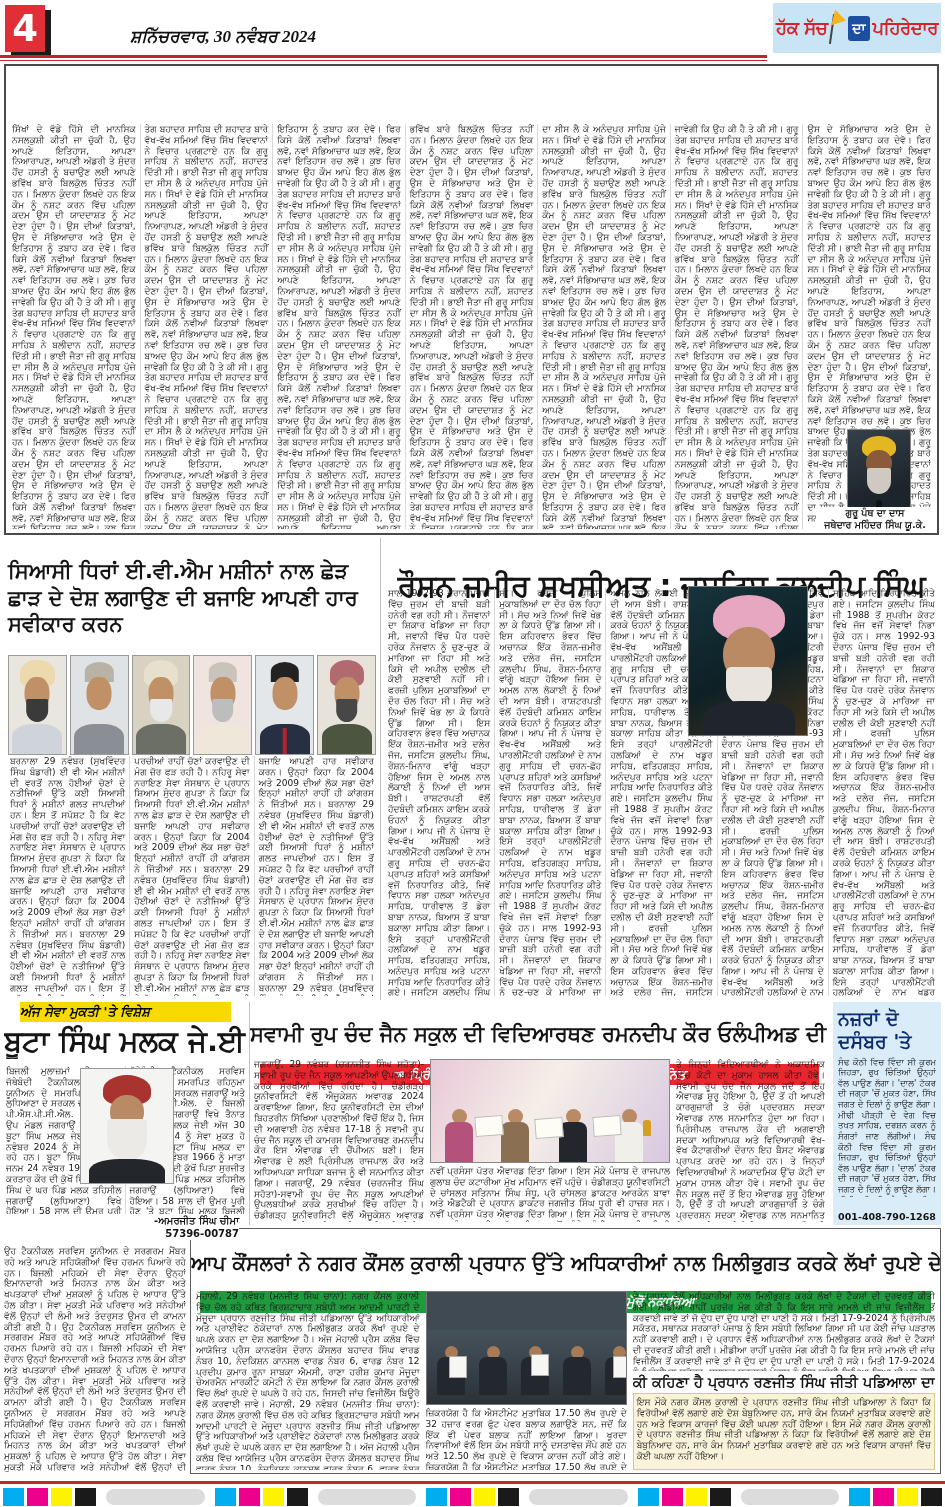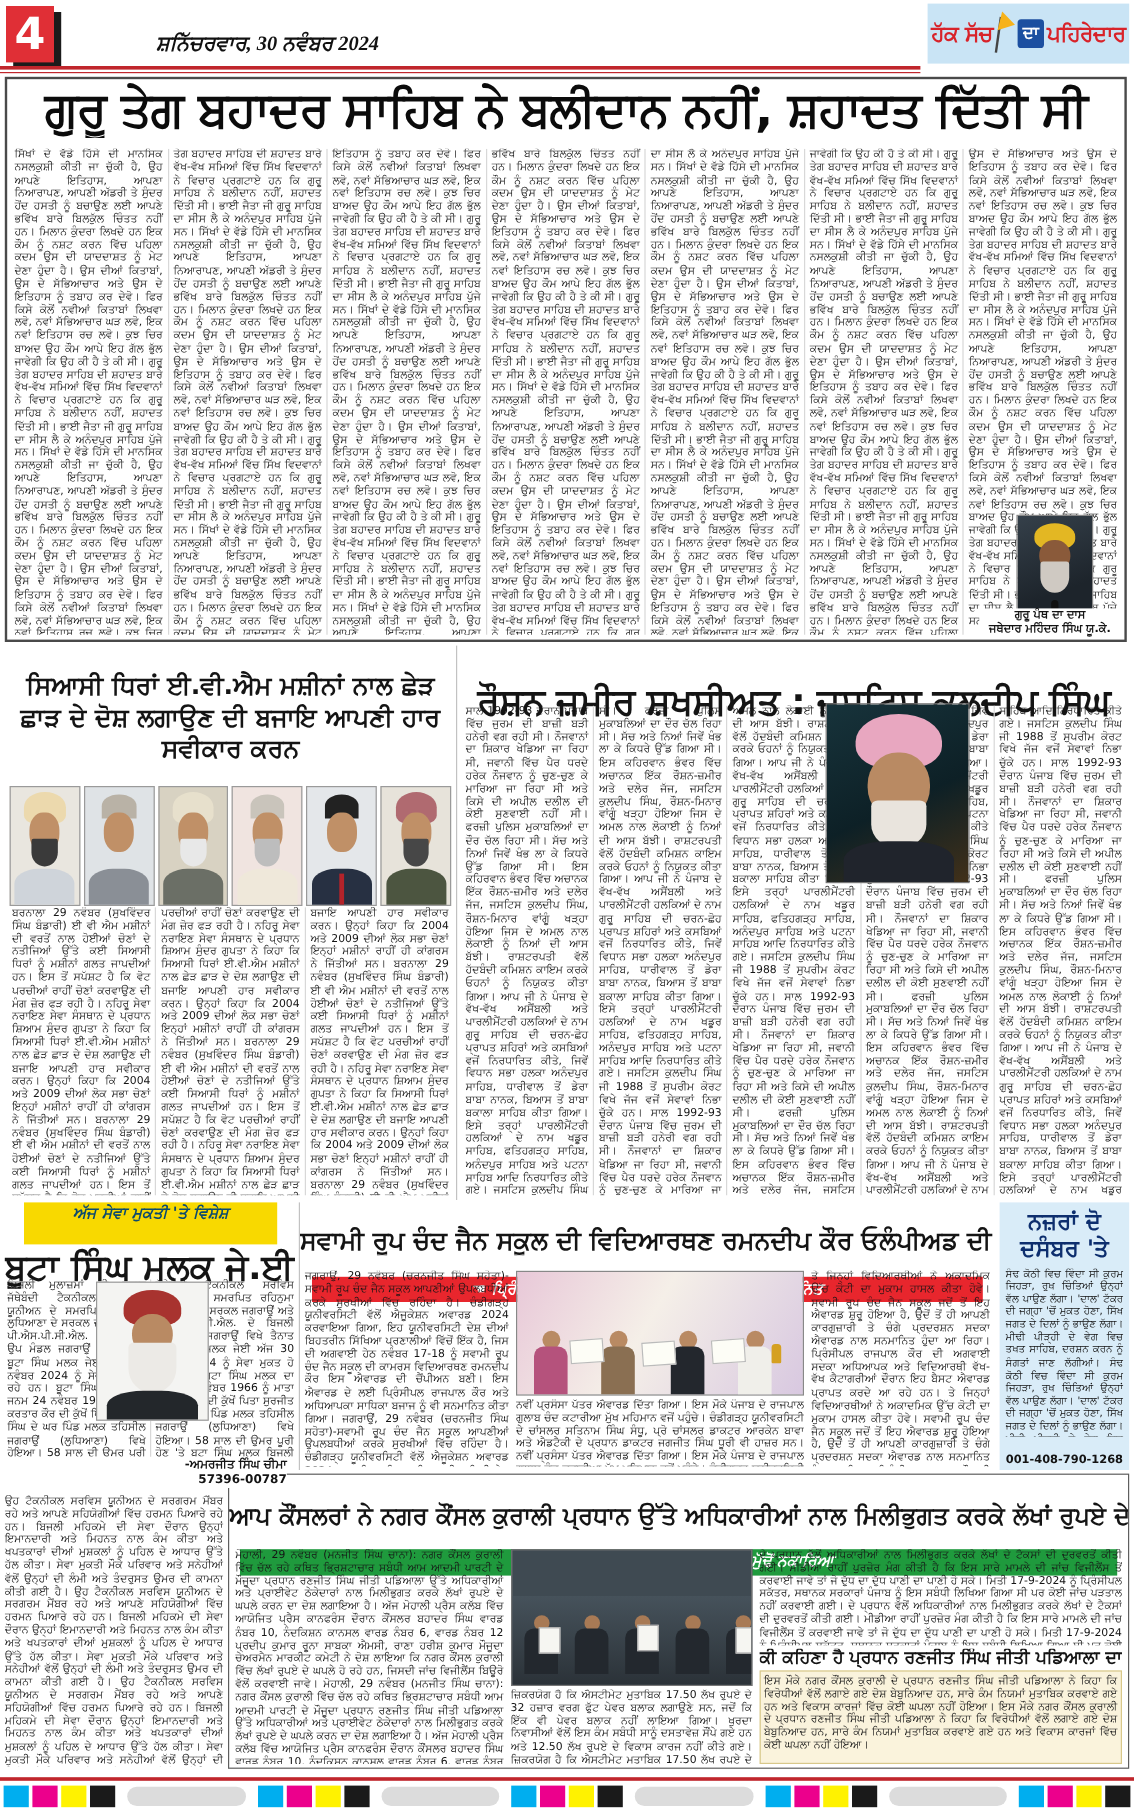--- a/index.html
+++ b/index.html
@@ -35,21 +35,21 @@
               background:linear-gradient(160deg,#35404a,#1d242b 70%);overflow:hidden;z-index:3;}
   .lp-turban{position:absolute;left:14px;top:6px;width:34px;height:22px;background:#e3b723;border-radius:50% 50% 40% 40%;}
   .lp-face{position:absolute;left:18px;top:20px;width:26px;height:26px;background:#8a5a3a;border-radius:48%;}
   .lp-beard{position:absolute;left:19px;top:38px;width:24px;height:26px;background:#cfc9c2;border-radius:10% 10% 50% 50%;}
   .lp-mic{position:absolute;left:28px;bottom:0;width:6px;height:16px;background:#111;border-radius:3px 3px 0 0;}
   .lead-sign{position:absolute;right:3px;bottom:2px;width:118px;background:#fff;text-align:center;
              font-size:9.5px;font-weight:bold;line-height:1.25;z-index:4;}
 
   
   .evm{position:absolute;left:4px;top:538px;width:377px;height:462px;border-right:1px solid #c2c2c2;box-sizing:border-box;}
-  .evm-headline{padding:3px 4px 0 4px;font-size:21px;font-weight:bold;text-align:center;line-height:1.25;}
+  .evm-headline{padding:3px 4px 0 4px;font-size:21px;font-weight:bold;line-height:1.25;}
   .evm-subhead{margin:4px 10px 3px 10px;border:1px solid #8d8d8d;background:#fdfdfd;font-style:italic;
                font-weight:bold;font-size:13.5px;text-align:center;padding:4px 2px;line-height:1.3;}
   .evm-photos{display:flex;gap:3px;margin:2px 4px;height:100px;}
   .portrait{position:relative;flex:1;border:1px solid #9a9a9a;overflow:hidden;}
   .pp{position:absolute;display:block;}
   .pp-turban{left:50%;top:5%;width:60%;height:26%;transform:translateX(-50%);border-radius:50% 50% 25% 25%;}
   .pp-hair{left:50%;top:7%;width:50%;height:20%;transform:translateX(-50%);border-radius:50% 50% 0 0;}
   .pp-face{left:50%;top:22%;width:44%;height:34%;transform:translateX(-50%);background:#c09067;border-radius:45%;}
   .pp-beard{left:50%;top:44%;width:38%;height:24%;transform:translateX(-50%);border-radius:8% 8% 50% 50%;}
   .pp-torso{left:50%;bottom:-2%;width:88%;height:32%;transform:translateX(-50%);border-radius:40% 40% 0 0;}
@@ -64,22 +64,22 @@
                 column-rule:1px solid #d8d8d8;}
   .justice-photo{position:absolute;left:306px;top:48px;width:118px;height:148px;border:1px solid #777;
                  background:linear-gradient(155deg,#17333b,#0d2026 55%,#413019);overflow:hidden;z-index:3;}
   .jp-turban{position:absolute;left:24px;top:8px;width:72px;height:46px;background:#e8a7c0;border-radius:50% 50% 42% 42%;}
   .jp-face{position:absolute;left:34px;top:40px;width:52px;height:56px;background:#b98a63;border-radius:48%;}
   .jp-beard{position:absolute;left:37px;top:80px;width:46px;height:40px;background:#e9e4dd;border-radius:12% 12% 50% 50%;}
   .jp-torso{position:absolute;left:14px;bottom:-6px;width:92px;height:40px;background:#20242c;border-radius:40% 40% 0 0;}
 
   
   .buta{position:absolute;left:4px;top:1002px;width:243px;height:240px;box-sizing:border-box;}
-  .buta-kicker{margin:0 16px;background:#f8d900;color:#0c4a6e;font-weight:bold;font-style:italic;
-               font-size:13px;text-align:center;height:35px;line-height:20px;}
+  .buta-kicker{margin:0 16px;background:#f8d900;color:#000000;font-weight:bold;font-style:italic;
+               font-size:13px;height:20px;line-height:20px;}
   .buta-headline{font-size:29px;font-weight:bold;text-align:left;white-space:nowrap;overflow:hidden;margin-top:2px;}
   .buta-body{position:absolute;left:2px;right:2px;top:64px;bottom:28px;column-count:2;column-gap:8px;
              column-rule:1px solid #d8d8d8;}
   .buta-photo{position:absolute;left:76px;top:66px;width:92px;height:114px;background:#f4f4f2;border:1px solid #999;
               overflow:hidden;z-index:3;}
   .bp-turban{position:absolute;left:22px;top:6px;width:48px;height:30px;background:#a8332f;border-radius:50% 50% 35% 35%;}
   .bp-face{position:absolute;left:29px;top:26px;width:34px;height:34px;background:#b98a63;border-radius:48%;}
   .bp-beard{position:absolute;left:26px;top:50px;width:40px;height:42px;background:#eceae6;border-radius:10% 10% 50% 50%;}
   .bp-torso{position:absolute;left:8px;bottom:-6px;width:76px;height:30px;background:#23272b;border-radius:40% 40% 0 0;}
   .buta-author{position:absolute;right:8px;bottom:2px;text-align:right;font-size:10px;font-weight:bold;line-height:1.3;z-index:4;background:#fff;}
@@ -98,21 +98,21 @@
   .school-midtext{flex:1;}
   .school-colR{flex:1;}
   .fig{position:absolute;}
   .fig .head{width:15px;height:15px;border-radius:50%;background:#b98a63;margin:0 auto;}
   .fig .body{width:28px;height:40px;border-radius:8px 8px 0 0;margin-top:-2px;}
   .cert{position:absolute;width:26px;height:18px;background:#fdfdf6;border:1px solid #bbb;transform:rotate(-4deg);}
   .trophy{position:absolute;width:8px;height:16px;background:#d5a021;border-radius:3px 3px 1px 1px;}
 
   
   .nazran{position:absolute;left:833px;top:1002px;width:108px;height:223px;background:#d9ecf8;box-sizing:border-box;padding:5px 5px 16px 5px;}
-  .nazran-title{color:#0d2e6e;font-weight:bold;font-size:19px;text-align:center;line-height:1.2;margin-bottom:4px;}
+  .nazran-title{color:#0d2e6e;font-weight:bold;font-size:19px;line-height:1.2;margin-bottom:4px;}
   .nazran-body{font-size:8.5px;line-height:1.25;text-align:justify;overflow:hidden;height:140px;}
   .nazran-phone{position:absolute;bottom:3px;left:0;right:0;text-align:center;font-size:9.5px;font-weight:bold;}
 
   
   .kurali{position:absolute;left:190px;top:1228px;width:751px;height:246px;border:1.5px solid #5e5e5e;box-sizing:border-box;}
   .kurali-headline{padding-top:5px;font-size:20px;font-weight:bold;text-align:center;white-space:nowrap;overflow:hidden;}
   .kurali-strip{margin:4px 9px;background:#1f9a3d;color:#fff;height:22px;line-height:22px;font-style:italic;
                 font-weight:bold;font-size:13px;text-align:center;}
   .kurali-content{position:absolute;left:5px;right:5px;top:62px;bottom:3px;display:flex;gap:6px;}
   .kur-colL{width:250px;}
@@ -153,21 +153,20 @@
         <span class="flag-tri"></span>
       </span>
       <span class="mh-da">ਦਾ</span>
       <span class="mh-right">ਪਹਿਰੇਦਾਰ</span>
     </div>
     <div class="rule1"></div>
     <div class="rule2"></div>
   </header>
 
   <section class="lead-box">
-    <h1 class="lead-headline hl">ਗੁਰੂ ਤੇਗ ਬਹਾਦਰ ਸਾਹਿਬ ਨੇ ਬਲੀਦਾਨ ਨਹੀਂ, ਸ਼ਹਾਦਤ ਦਿੱਤੀ ਸੀ</h1>
     <div class="lead-body bodytext">ਸਿੱਖਾਂ ਦੇ ਵੱਡੇ ਹਿੱਸੇ ਦੀ ਮਾਨਸਿਕ ਨਸਲਕੁਸ਼ੀ ਕੀਤੀ ਜਾ ਚੁੱਕੀ ਹੈ, ਉਹ ਆਪਣੇ ਇਤਿਹਾਸ, ਆਪਣਾ ਨਿਆਰਾਪਣ, ਆਪਣੀ ਅੱਡਰੀ ਤੇ ਸੁੰਦਰ ਹੋਂਦ ਹਸਤੀ ਨੂੰ ਬਚਾਉਣ ਲਈ ਆਪਣੇ ਭਵਿੱਖ ਬਾਰੇ ਬਿਲਕੁੱਲ ਚਿੰਤਤ ਨਹੀਂ ਹਨ। ਮਿਲਾਨ ਕੁੰਦਰਾ ਲਿਖਦੇ ਹਨ ਇਕ ਕੌਮ ਨੂੰ ਨਸ਼ਟ ਕਰਨ ਵਿੱਚ ਪਹਿਲਾ ਕਦਮ ਉਸ ਦੀ ਯਾਦਦਾਸ਼ਤ ਨੂੰ ਮੇਟ ਦੇਣਾ ਹੁੰਦਾ ਹੈ। ਉਸ ਦੀਆਂ ਕਿਤਾਬਾਂ, ਉਸ ਦੇ ਸੱਭਿਆਚਾਰ ਅਤੇ ਉਸ ਦੇ ਇਤਿਹਾਸ ਨੂੰ ਤਬਾਹ ਕਰ ਦੇਵੋ। ਫਿਰ ਕਿਸੇ ਕੋਲੋਂ ਨਵੀਆਂ ਕਿਤਾਬਾਂ ਲਿਖਵਾ ਲਵੋ, ਨਵਾਂ ਸੱਭਿਆਚਾਰ ਘੜ ਲਵੋ, ਇਕ ਨਵਾਂ ਇਤਿਹਾਸ ਰਚ ਲਵੋ। ਕੁਝ ਚਿਰ ਬਾਅਦ ਉਹ ਕੌਮ ਆਪੇ ਇਹ ਗੱਲ ਭੁੱਲ ਜਾਵੇਗੀ ਕਿ ਉਹ ਕੀ ਹੈ ਤੇ ਕੀ ਸੀ। ਗੁਰੂ ਤੇਗ ਬਹਾਦਰ ਸਾਹਿਬ ਦੀ ਸ਼ਹਾਦਤ ਬਾਰੇ ਵੱਖ-ਵੱਖ ਸਮਿਆਂ ਵਿੱਚ ਸਿੱਖ ਵਿਦਵਾਨਾਂ ਨੇ ਵਿਚਾਰ ਪ੍ਰਗਟਾਏ ਹਨ ਕਿ ਗੁਰੂ ਸਾਹਿਬ ਨੇ ਬਲੀਦਾਨ ਨਹੀਂ, ਸ਼ਹਾਦਤ ਦਿੱਤੀ ਸੀ। ਭਾਈ ਜੈਤਾ ਜੀ ਗੁਰੂ ਸਾਹਿਬ ਦਾ ਸੀਸ ਲੈ ਕੇ ਅਨੰਦਪੁਰ ਸਾਹਿਬ ਪੁੱਜੇ ਸਨ। ਸਿੱਖਾਂ ਦੇ ਵੱਡੇ ਹਿੱਸੇ ਦੀ ਮਾਨਸਿਕ ਨਸਲਕੁਸ਼ੀ ਕੀਤੀ ਜਾ ਚੁੱਕੀ ਹੈ, ਉਹ ਆਪਣੇ ਇਤਿਹਾਸ, ਆਪਣਾ ਨਿਆਰਾਪਣ, ਆਪਣੀ ਅੱਡਰੀ ਤੇ ਸੁੰਦਰ ਹੋਂਦ ਹਸਤੀ ਨੂੰ ਬਚਾਉਣ ਲਈ ਆਪਣੇ ਭਵਿੱਖ ਬਾਰੇ ਬਿਲਕੁੱਲ ਚਿੰਤਤ ਨਹੀਂ ਹਨ। ਮਿਲਾਨ ਕੁੰਦਰਾ ਲਿਖਦੇ ਹਨ ਇਕ ਕੌਮ ਨੂੰ ਨਸ਼ਟ ਕਰਨ ਵਿੱਚ ਪਹਿਲਾ ਕਦਮ ਉਸ ਦੀ ਯਾਦਦਾਸ਼ਤ ਨੂੰ ਮੇਟ ਦੇਣਾ ਹੁੰਦਾ ਹੈ। ਉਸ ਦੀਆਂ ਕਿਤਾਬਾਂ, ਉਸ ਦੇ ਸੱਭਿਆਚਾਰ ਅਤੇ ਉਸ ਦੇ ਇਤਿਹਾਸ ਨੂੰ ਤਬਾਹ ਕਰ ਦੇਵੋ। ਫਿਰ ਕਿਸੇ ਕੋਲੋਂ ਨਵੀਆਂ ਕਿਤਾਬਾਂ ਲਿਖਵਾ ਲਵੋ, ਨਵਾਂ ਸੱਭਿਆਚਾਰ ਘੜ ਲਵੋ, ਇਕ ਨਵਾਂ ਇਤਿਹਾਸ ਰਚ ਲਵੋ। ਕੁਝ ਚਿਰ ਬਾਅਦ ਉਹ ਕੌਮ ਆਪੇ ਇਹ ਗੱਲ ਭੁੱਲ ਜਾਵੇਗੀ ਕਿ ਉਹ ਕੀ ਹੈ ਤੇ ਕੀ ਸੀ। ਗੁਰੂ ਤੇਗ ਬਹਾਦਰ ਸਾਹਿਬ ਦੀ ਸ਼ਹਾਦਤ ਬਾਰੇ ਵੱਖ-ਵੱਖ ਸਮਿਆਂ ਵਿੱਚ ਸਿੱਖ ਵਿਦਵਾਨਾਂ ਨੇ ਵਿਚਾਰ ਪ੍ਰਗਟਾਏ ਹਨ ਕਿ ਗੁਰੂ ਸਾਹਿਬ ਨੇ ਬਲੀਦਾਨ ਨਹੀਂ, ਸ਼ਹਾਦਤ ਦਿੱਤੀ ਸੀ। ਭਾਈ ਜੈਤਾ ਜੀ ਗੁਰੂ ਸਾਹਿਬ ਦਾ ਸੀਸ ਲੈ ਕੇ ਅਨੰਦਪੁਰ ਸਾਹਿਬ ਪੁੱਜੇ ਸਨ। ਸਿੱਖਾਂ ਦੇ ਵੱਡੇ ਹਿੱਸੇ ਦੀ ਮਾਨਸਿਕ ਨਸਲਕੁਸ਼ੀ ਕੀਤੀ ਜਾ ਚੁੱਕੀ ਹੈ, ਉਹ ਆਪਣੇ ਇਤਿਹਾਸ, ਆਪਣਾ ਨਿਆਰਾਪਣ, ਆਪਣੀ ਅੱਡਰੀ ਤੇ ਸੁੰਦਰ ਹੋਂਦ ਹਸਤੀ ਨੂੰ ਬਚਾਉਣ ਲਈ ਆਪਣੇ ਭਵਿੱਖ ਬਾਰੇ ਬਿਲਕੁੱਲ ਚਿੰਤਤ ਨਹੀਂ ਹਨ। ਮਿਲਾਨ ਕੁੰਦਰਾ ਲਿਖਦੇ ਹਨ ਇਕ ਕੌਮ ਨੂੰ ਨਸ਼ਟ ਕਰਨ ਵਿੱਚ ਪਹਿਲਾ ਕਦਮ ਉਸ ਦੀ ਯਾਦਦਾਸ਼ਤ ਨੂੰ ਮੇਟ ਦੇਣਾ ਹੁੰਦਾ ਹੈ। ਉਸ ਦੀਆਂ ਕਿਤਾਬਾਂ, ਉਸ ਦੇ ਸੱਭਿਆਚਾਰ ਅਤੇ ਉਸ ਦੇ ਇਤਿਹਾਸ ਨੂੰ ਤਬਾਹ ਕਰ ਦੇਵੋ। ਫਿਰ ਕਿਸੇ ਕੋਲੋਂ ਨਵੀਆਂ ਕਿਤਾਬਾਂ ਲਿਖਵਾ ਲਵੋ, ਨਵਾਂ ਸੱਭਿਆਚਾਰ ਘੜ ਲਵੋ, ਇਕ ਨਵਾਂ ਇਤਿਹਾਸ ਰਚ ਲਵੋ। ਕੁਝ ਚਿਰ ਬਾਅਦ ਉਹ ਕੌਮ ਆਪੇ ਇਹ ਗੱਲ ਭੁੱਲ ਜਾਵੇਗੀ ਕਿ ਉਹ ਕੀ ਹੈ ਤੇ ਕੀ ਸੀ। ਗੁਰੂ ਤੇਗ ਬਹਾਦਰ ਸਾਹਿਬ ਦੀ ਸ਼ਹਾਦਤ ਬਾਰੇ ਵੱਖ-ਵੱਖ ਸਮਿਆਂ ਵਿੱਚ ਸਿੱਖ ਵਿਦਵਾਨਾਂ ਨੇ ਵਿਚਾਰ ਪ੍ਰਗਟਾਏ ਹਨ ਕਿ ਗੁਰੂ ਸਾਹਿਬ ਨੇ ਬਲੀਦਾਨ ਨਹੀਂ, ਸ਼ਹਾਦਤ ਦਿੱਤੀ ਸੀ। ਭਾਈ ਜੈਤਾ ਜੀ ਗੁਰੂ ਸਾਹਿਬ ਦਾ ਸੀਸ ਲੈ ਕੇ ਅਨੰਦਪੁਰ ਸਾਹਿਬ ਪੁੱਜੇ ਸਨ। ਸਿੱਖਾਂ ਦੇ ਵੱਡੇ ਹਿੱਸੇ ਦੀ ਮਾਨਸਿਕ ਨਸਲਕੁਸ਼ੀ ਕੀਤੀ ਜਾ ਚੁੱਕੀ ਹੈ, ਉਹ ਆਪਣੇ ਇਤਿਹਾਸ, ਆਪਣਾ ਨਿਆਰਾਪਣ, ਆਪਣੀ ਅੱਡਰੀ ਤੇ ਸੁੰਦਰ ਹੋਂਦ ਹਸਤੀ ਨੂੰ ਬਚਾਉਣ ਲਈ ਆਪਣੇ ਭਵਿੱਖ ਬਾਰੇ ਬਿਲਕੁੱਲ ਚਿੰਤਤ ਨਹੀਂ ਹਨ। ਮਿਲਾਨ ਕੁੰਦਰਾ ਲਿਖਦੇ ਹਨ ਇਕ ਕੌਮ ਨੂੰ ਨਸ਼ਟ ਕਰਨ ਵਿੱਚ ਪਹਿਲਾ ਕਦਮ ਉਸ ਦੀ ਯਾਦਦਾਸ਼ਤ ਨੂੰ ਮੇਟ ਦੇਣਾ ਹੁੰਦਾ ਹੈ। ਉਸ ਦੀਆਂ ਕਿਤਾਬਾਂ, ਉਸ ਦੇ ਸੱਭਿਆਚਾਰ ਅਤੇ ਉਸ ਦੇ ਇਤਿਹਾਸ ਨੂੰ ਤਬਾਹ ਕਰ ਦੇਵੋ। ਫਿਰ ਕਿਸੇ ਕੋਲੋਂ ਨਵੀਆਂ ਕਿਤਾਬਾਂ ਲਿਖਵਾ ਲਵੋ, ਨਵਾਂ ਸੱਭਿਆਚਾਰ ਘੜ ਲਵੋ, ਇਕ ਨਵਾਂ ਇਤਿਹਾਸ ਰਚ ਲਵੋ। ਕੁਝ ਚਿਰ ਬਾਅਦ ਉਹ ਕੌਮ ਆਪੇ ਇਹ ਗੱਲ ਭੁੱਲ ਜਾਵੇਗੀ ਕਿ ਉਹ ਕੀ ਹੈ ਤੇ ਕੀ ਸੀ। ਗੁਰੂ ਤੇਗ ਬਹਾਦਰ ਸਾਹਿਬ ਦੀ ਸ਼ਹਾਦਤ ਬਾਰੇ ਵੱਖ-ਵੱਖ ਸਮਿਆਂ ਵਿੱਚ ਸਿੱਖ ਵਿਦਵਾਨਾਂ ਨੇ ਵਿਚਾਰ ਪ੍ਰਗਟਾਏ ਹਨ ਕਿ ਗੁਰੂ ਸਾਹਿਬ ਨੇ ਬਲੀਦਾਨ ਨਹੀਂ, ਸ਼ਹਾਦਤ ਦਿੱਤੀ ਸੀ। ਭਾਈ ਜੈਤਾ ਜੀ ਗੁਰੂ ਸਾਹਿਬ ਦਾ ਸੀਸ ਲੈ ਕੇ ਅਨੰਦਪੁਰ ਸਾਹਿਬ ਪੁੱਜੇ ਸਨ। ਸਿੱਖਾਂ ਦੇ ਵੱਡੇ ਹਿੱਸੇ ਦੀ ਮਾਨਸਿਕ ਨਸਲਕੁਸ਼ੀ ਕੀਤੀ ਜਾ ਚੁੱਕੀ ਹੈ, ਉਹ ਆਪਣੇ ਇਤਿਹਾਸ, ਆਪਣਾ ਨਿਆਰਾਪਣ, ਆਪਣੀ ਅੱਡਰੀ ਤੇ ਸੁੰਦਰ ਹੋਂਦ ਹਸਤੀ ਨੂੰ ਬਚਾਉਣ ਲਈ ਆਪਣੇ ਭਵਿੱਖ ਬਾਰੇ ਬਿਲਕੁੱਲ ਚਿੰਤਤ ਨਹੀਂ ਹਨ। ਮਿਲਾਨ ਕੁੰਦਰਾ ਲਿਖਦੇ ਹਨ ਇਕ ਕੌਮ ਨੂੰ ਨਸ਼ਟ ਕਰਨ ਵਿੱਚ ਪਹਿਲਾ ਕਦਮ ਉਸ ਦੀ ਯਾਦਦਾਸ਼ਤ ਨੂੰ ਮੇਟ ਦੇਣਾ ਹੁੰਦਾ ਹੈ। ਉਸ ਦੀਆਂ ਕਿਤਾਬਾਂ, ਉਸ ਦੇ ਸੱਭਿਆਚਾਰ ਅਤੇ ਉਸ ਦੇ ਇਤਿਹਾਸ ਨੂੰ ਤਬਾਹ ਕਰ ਦੇਵੋ। ਫਿਰ ਕਿਸੇ ਕੋਲੋਂ ਨਵੀਆਂ ਕਿਤਾਬਾਂ ਲਿਖਵਾ ਲਵੋ, ਨਵਾਂ ਸੱਭਿਆਚਾਰ ਘੜ ਲਵੋ, ਇਕ ਨਵਾਂ ਇਤਿਹਾਸ ਰਚ ਲਵੋ। ਕੁਝ ਚਿਰ ਬਾਅਦ ਉਹ ਕੌਮ ਆਪੇ ਇਹ ਗੱਲ ਭੁੱਲ ਜਾਵੇਗੀ ਕਿ ਉਹ ਕੀ ਹੈ ਤੇ ਕੀ ਸੀ। ਗੁਰੂ ਤੇਗ ਬਹਾਦਰ ਸਾਹਿਬ ਦੀ ਸ਼ਹਾਦਤ ਬਾਰੇ ਵੱਖ-ਵੱਖ ਸਮਿਆਂ ਵਿੱਚ ਸਿੱਖ ਵਿਦਵਾਨਾਂ ਨੇ ਵਿਚਾਰ ਪ੍ਰਗਟਾਏ ਹਨ ਕਿ ਗੁਰੂ ਸਾਹਿਬ ਨੇ ਬਲੀਦਾਨ ਨਹੀਂ, ਸ਼ਹਾਦਤ ਦਿੱਤੀ ਸੀ। ਭਾਈ ਜੈਤਾ ਜੀ ਗੁਰੂ ਸਾਹਿਬ ਦਾ ਸੀਸ ਲੈ ਕੇ ਅਨੰਦਪੁਰ ਸਾਹਿਬ ਪੁੱਜੇ ਸਨ। ਸਿੱਖਾਂ ਦੇ ਵੱਡੇ ਹਿੱਸੇ ਦੀ ਮਾਨਸਿਕ ਨਸਲਕੁਸ਼ੀ ਕੀਤੀ ਜਾ ਚੁੱਕੀ ਹੈ, ਉਹ ਆਪਣੇ ਇਤਿਹਾਸ, ਆਪਣਾ ਨਿਆਰਾਪਣ, ਆਪਣੀ ਅੱਡਰੀ ਤੇ ਸੁੰਦਰ ਹੋਂਦ ਹਸਤੀ ਨੂੰ ਬਚਾਉਣ ਲਈ ਆਪਣੇ ਭਵਿੱਖ ਬਾਰੇ ਬਿਲਕੁੱਲ ਚਿੰਤਤ ਨਹੀਂ ਹਨ। ਮਿਲਾਨ ਕੁੰਦਰਾ ਲਿਖਦੇ ਹਨ ਇਕ ਕੌਮ ਨੂੰ ਨਸ਼ਟ ਕਰਨ ਵਿੱਚ ਪਹਿਲਾ ਕਦਮ ਉਸ ਦੀ ਯਾਦਦਾਸ਼ਤ ਨੂੰ ਮੇਟ ਦੇਣਾ ਹੁੰਦਾ ਹੈ। ਉਸ ਦੀਆਂ ਕਿਤਾਬਾਂ, ਉਸ ਦੇ ਸੱਭਿਆਚਾਰ ਅਤੇ ਉਸ ਦੇ ਇਤਿਹਾਸ ਨੂੰ ਤਬਾਹ ਕਰ ਦੇਵੋ। ਫਿਰ ਕਿਸੇ ਕੋਲੋਂ ਨਵੀਆਂ ਕਿਤਾਬਾਂ ਲਿਖਵਾ ਲਵੋ, ਨਵਾਂ ਸੱਭਿਆਚਾਰ ਘੜ ਲਵੋ, ਇਕ ਨਵਾਂ ਇਤਿਹਾਸ ਰਚ ਲਵੋ। ਕੁਝ ਚਿਰ ਬਾਅਦ ਉਹ ਕੌਮ ਆਪੇ ਇਹ ਗੱਲ ਭੁੱਲ ਜਾਵੇਗੀ ਕਿ ਉਹ ਕੀ ਹੈ ਤੇ ਕੀ ਸੀ। ਗੁਰੂ ਤੇਗ ਬਹਾਦਰ ਸਾਹਿਬ ਦੀ ਸ਼ਹਾਦਤ ਬਾਰੇ ਵੱਖ-ਵੱਖ ਸਮਿਆਂ ਵਿੱਚ ਸਿੱਖ ਵਿਦਵਾਨਾਂ ਨੇ ਵਿਚਾਰ ਪ੍ਰਗਟਾਏ ਹਨ ਕਿ ਗੁਰੂ ਸਾਹਿਬ ਨੇ ਬਲੀਦਾਨ ਨਹੀਂ, ਸ਼ਹਾਦਤ ਦਿੱਤੀ ਸੀ। ਭਾਈ ਜੈਤਾ ਜੀ ਗੁਰੂ ਸਾਹਿਬ ਦਾ ਸੀਸ ਲੈ ਕੇ ਅਨੰਦਪੁਰ ਸਾਹਿਬ ਪੁੱਜੇ ਸਨ। ਸਿੱਖਾਂ ਦੇ ਵੱਡੇ ਹਿੱਸੇ ਦੀ ਮਾਨਸਿਕ ਨਸਲਕੁਸ਼ੀ ਕੀਤੀ ਜਾ ਚੁੱਕੀ ਹੈ, ਉਹ ਆਪਣੇ ਇਤਿਹਾਸ, ਆਪਣਾ ਨਿਆਰਾਪਣ, ਆਪਣੀ ਅੱਡਰੀ ਤੇ ਸੁੰਦਰ ਹੋਂਦ ਹਸਤੀ ਨੂੰ ਬਚਾਉਣ ਲਈ ਆਪਣੇ ਭਵਿੱਖ ਬਾਰੇ ਬਿਲਕੁੱਲ ਚਿੰਤਤ ਨਹੀਂ ਹਨ। ਮਿਲਾਨ ਕੁੰਦਰਾ ਲਿਖਦੇ ਹਨ ਇਕ ਕੌਮ ਨੂੰ ਨਸ਼ਟ ਕਰਨ ਵਿੱਚ ਪਹਿਲਾ ਕਦਮ ਉਸ ਦੀ ਯਾਦਦਾਸ਼ਤ ਨੂੰ ਮੇਟ ਦੇਣਾ ਹੁੰਦਾ ਹੈ। ਉਸ ਦੀਆਂ ਕਿਤਾਬਾਂ, ਉਸ ਦੇ ਸੱਭਿਆਚਾਰ ਅਤੇ ਉਸ ਦੇ ਇਤਿਹਾਸ ਨੂੰ ਤਬਾਹ ਕਰ ਦੇਵੋ। ਫਿਰ ਕਿਸੇ ਕੋਲੋਂ ਨਵੀਆਂ ਕਿਤਾਬਾਂ ਲਿਖਵਾ ਲਵੋ, ਨਵਾਂ ਸੱਭਿਆਚਾਰ ਘੜ ਲਵੋ, ਇਕ ਨਵਾਂ ਇਤਿਹਾਸ ਰਚ ਲਵੋ। ਕੁਝ ਚਿਰ ਬਾਅਦ ਉਹ ਕੌਮ ਆਪੇ ਇਹ ਗੱਲ ਭੁੱਲ ਜਾਵੇਗੀ ਕਿ ਉਹ ਕੀ ਹੈ ਤੇ ਕੀ ਸੀ। ਗੁਰੂ ਤੇਗ ਬਹਾਦਰ ਸਾਹਿਬ ਦੀ ਸ਼ਹਾਦਤ ਬਾਰੇ ਵੱਖ-ਵੱਖ ਸਮਿਆਂ ਵਿੱਚ ਸਿੱਖ ਵਿਦਵਾਨਾਂ ਨੇ ਵਿਚਾਰ ਪ੍ਰਗਟਾਏ ਹਨ ਕਿ ਗੁਰੂ ਸਾਹਿਬ ਨੇ ਬਲੀਦਾਨ ਨਹੀਂ, ਸ਼ਹਾਦਤ ਦਿੱਤੀ ਸੀ। ਭਾਈ ਜੈਤਾ ਜੀ ਗੁਰੂ ਸਾਹਿਬ ਦਾ ਸੀਸ ਲੈ ਕੇ ਅਨੰਦਪੁਰ ਸਾਹਿਬ ਪੁੱਜੇ ਸਨ। ਸਿੱਖਾਂ ਦੇ ਵੱਡੇ ਹਿੱਸੇ ਦੀ ਮਾਨਸਿਕ ਨਸਲਕੁਸ਼ੀ ਕੀਤੀ ਜਾ ਚੁੱਕੀ ਹੈ, ਉਹ ਆਪਣੇ ਇਤਿਹਾਸ, ਆਪਣਾ ਨਿਆਰਾਪਣ, ਆਪਣੀ ਅੱਡਰੀ ਤੇ ਸੁੰਦਰ ਹੋਂਦ ਹਸਤੀ ਨੂੰ ਬਚਾਉਣ ਲਈ ਆਪਣੇ ਭਵਿੱਖ ਬਾਰੇ ਬਿਲਕੁੱਲ ਚਿੰਤਤ ਨਹੀਂ ਹਨ। ਮਿਲਾਨ ਕੁੰਦਰਾ ਲਿਖਦੇ ਹਨ ਇਕ ਕੌਮ ਨੂੰ ਨਸ਼ਟ ਕਰਨ ਵਿੱਚ ਪਹਿਲਾ ਕਦਮ ਉਸ ਦੀ ਯਾਦਦਾਸ਼ਤ ਨੂੰ ਮੇਟ ਦੇਣਾ ਹੁੰਦਾ ਹੈ। ਉਸ ਦੀਆਂ ਕਿਤਾਬਾਂ, ਉਸ ਦੇ ਸੱਭਿਆਚਾਰ ਅਤੇ ਉਸ ਦੇ ਇਤਿਹਾਸ ਨੂੰ ਤਬਾਹ ਕਰ ਦੇਵੋ। ਫਿਰ ਕਿਸੇ ਕੋਲੋਂ ਨਵੀਆਂ ਕਿਤਾਬਾਂ ਲਿਖਵਾ ਲਵੋ, ਨਵਾਂ ਸੱਭਿਆਚਾਰ ਘੜ ਲਵੋ, ਇਕ ਨਵਾਂ ਇਤਿਹਾਸ ਰਚ ਲਵੋ। ਕੁਝ ਚਿਰ ਬਾਅਦ ਉਹ ਕੌਮ ਆਪੇ ਇਹ ਗੱਲ ਭੁੱਲ ਜਾਵੇਗੀ ਕਿ ਉਹ ਕੀ ਹੈ ਤੇ ਕੀ ਸੀ। ਗੁਰੂ ਤੇਗ ਬਹਾਦਰ ਸਾਹਿਬ ਦੀ ਸ਼ਹਾਦਤ ਬਾਰੇ ਵੱਖ-ਵੱਖ ਸਮਿਆਂ ਵਿੱਚ ਸਿੱਖ ਵਿਦਵਾਨਾਂ ਨੇ ਵਿਚਾਰ ਪ੍ਰਗਟਾਏ ਹਨ ਕਿ ਗੁਰੂ ਸਾਹਿਬ ਨੇ ਬਲੀਦਾਨ ਨਹੀਂ, ਸ਼ਹਾਦਤ ਦਿੱਤੀ ਸੀ। ਭਾਈ ਜੈਤਾ ਜੀ ਗੁਰੂ ਸਾਹਿਬ ਦਾ ਸੀਸ ਲੈ ਕੇ ਅਨੰਦਪੁਰ ਸਾਹਿਬ ਪੁੱਜੇ ਸਨ। ਸਿੱਖਾਂ ਦੇ ਵੱਡੇ ਹਿੱਸੇ ਦੀ ਮਾਨਸਿਕ ਨਸਲਕੁਸ਼ੀ ਕੀਤੀ ਜਾ ਚੁੱਕੀ ਹੈ, ਉਹ ਆਪਣੇ ਇਤਿਹਾਸ, ਆਪਣਾ ਨਿਆਰਾਪਣ, ਆਪਣੀ ਅੱਡਰੀ ਤੇ ਸੁੰਦਰ ਹੋਂਦ ਹਸਤੀ ਨੂੰ ਬਚਾਉਣ ਲਈ ਆਪਣੇ ਭਵਿੱਖ ਬਾਰੇ ਬਿਲਕੁੱਲ ਚਿੰਤਤ ਨਹੀਂ ਹਨ। ਮਿਲਾਨ ਕੁੰਦਰਾ ਲਿਖਦੇ ਹਨ ਇਕ ਕੌਮ ਨੂੰ ਨਸ਼ਟ ਕਰਨ ਵਿੱਚ ਪਹਿਲਾ ਕਦਮ ਉਸ ਦੀ ਯਾਦਦਾਸ਼ਤ ਨੂੰ ਮੇਟ ਦੇਣਾ ਹੁੰਦਾ ਹੈ। ਉਸ ਦੀਆਂ ਕਿਤਾਬਾਂ, ਉਸ ਦੇ ਸੱਭਿਆਚਾਰ ਅਤੇ ਉਸ ਦੇ ਇਤਿਹਾਸ ਨੂੰ ਤਬਾਹ ਕਰ ਦੇਵੋ। ਫਿਰ ਕਿਸੇ ਕੋਲੋਂ ਨਵੀਆਂ ਕਿਤਾਬਾਂ ਲਿਖਵਾ ਲਵੋ, ਨਵਾਂ ਸੱਭਿਆਚਾਰ ਘੜ ਲਵੋ, ਇਕ ਨਵਾਂ ਇਤਿਹਾਸ ਰਚ ਲਵੋ। ਕੁਝ ਚਿਰ ਬਾਅਦ ਉਹ ਕੌਮ ਆਪੇ ਇਹ ਗੱਲ ਭੁੱਲ ਜਾਵੇਗੀ ਕਿ ਉਹ ਕੀ ਹੈ ਤੇ ਕੀ ਸੀ। ਗੁਰੂ ਤੇਗ ਬਹਾਦਰ ਸਾਹਿਬ ਦੀ ਸ਼ਹਾਦਤ ਬਾਰੇ ਵੱਖ-ਵੱਖ ਸਮਿਆਂ ਵਿੱਚ ਸਿੱਖ ਵਿਦਵਾਨਾਂ ਨੇ ਵਿਚਾਰ ਪ੍ਰਗਟਾਏ ਹਨ ਕਿ ਗੁਰੂ ਸਾਹਿਬ ਨੇ ਬਲੀਦਾਨ ਨਹੀਂ, ਸ਼ਹਾਦਤ ਦਿੱਤੀ ਸੀ। ਭਾਈ ਜੈਤਾ ਜੀ ਗੁਰੂ ਸਾਹਿਬ ਦਾ ਸੀਸ ਲੈ ਕੇ ਅਨੰਦਪੁਰ ਸਾਹਿਬ ਪੁੱਜੇ ਸਨ। ਸਿੱਖਾਂ ਦੇ ਵੱਡੇ ਹਿੱਸੇ ਦੀ ਮਾਨਸਿਕ ਨਸਲਕੁਸ਼ੀ ਕੀਤੀ ਜਾ ਚੁੱਕੀ ਹੈ, ਉਹ ਆਪਣੇ ਇਤਿਹਾਸ, ਆਪਣਾ ਨਿਆਰਾਪਣ, ਆਪਣੀ ਅੱਡਰੀ ਤੇ ਸੁੰਦਰ ਹੋਂਦ ਹਸਤੀ ਨੂੰ ਬਚਾਉਣ ਲਈ ਆਪਣੇ ਭਵਿੱਖ ਬਾਰੇ ਬਿਲਕੁੱਲ ਚਿੰਤਤ ਨਹੀਂ ਹਨ। ਮਿਲਾਨ ਕੁੰਦਰਾ ਲਿਖਦੇ ਹਨ ਇਕ ਕੌਮ ਨੂੰ ਨਸ਼ਟ ਕਰਨ ਵਿੱਚ ਪਹਿਲਾ ਕਦਮ ਉਸ ਦੀ ਯਾਦਦਾਸ਼ਤ ਨੂੰ ਮੇਟ ਦੇਣਾ ਹੁੰਦਾ ਹੈ। ਉਸ ਦੀਆਂ ਕਿਤਾਬਾਂ, ਉਸ ਦੇ ਸੱਭਿਆਚਾਰ ਅਤੇ ਉਸ ਦੇ ਇਤਿਹਾਸ ਨੂੰ ਤਬਾਹ ਕਰ ਦੇਵੋ। ਫਿਰ ਕਿਸੇ ਕੋਲੋਂ ਨਵੀਆਂ ਕਿਤਾਬਾਂ ਲਿਖਵਾ ਲਵੋ, ਨਵਾਂ ਸੱਭਿਆਚਾਰ ਘੜ ਲਵੋ, ਇਕ ਨਵਾਂ ਇਤਿਹਾਸ ਰਚ ਲਵੋ। ਕੁਝ ਚਿਰ ਬਾਅਦ ਉਹ ਕੌਮ ਆਪੇ ਇਹ ਗੱਲ ਭੁੱਲ ਜਾਵੇਗੀ ਕਿ ਉਹ ਕੀ ਹੈ ਤੇ ਕੀ ਸੀ। ਗੁਰੂ ਤੇਗ ਬਹਾਦਰ ਸਾਹਿਬ ਦੀ ਸ਼ਹਾਦਤ ਬਾਰੇ ਵੱਖ-ਵੱਖ ਸਮਿਆਂ ਵਿੱਚ ਸਿੱਖ ਵਿਦਵਾਨਾਂ ਨੇ ਵਿਚਾਰ ਪ੍ਰਗਟਾਏ ਹਨ ਕਿ ਗੁਰੂ ਸਾਹਿਬ ਨੇ ਬਲੀਦਾਨ ਨਹੀਂ, ਸ਼ਹਾਦਤ ਦਿੱਤੀ ਸੀ। ਭਾਈ ਜੈਤਾ ਜੀ ਗੁਰੂ ਸਾਹਿਬ ਦਾ ਸੀਸ ਲੈ ਕੇ ਅਨੰਦਪੁਰ ਸਾਹਿਬ ਪੁੱਜੇ ਸਨ। ਸਿੱਖਾਂ ਦੇ ਵੱਡੇ ਹਿੱਸੇ ਦੀ ਮਾਨਸਿਕ ਨਸਲਕੁਸ਼ੀ ਕੀਤੀ ਜਾ ਚੁੱਕੀ ਹੈ, ਉਹ ਆਪਣੇ ਇਤਿਹਾਸ, ਆਪਣਾ ਨਿਆਰਾਪਣ, ਆਪਣੀ ਅੱਡਰੀ ਤੇ ਸੁੰਦਰ ਹੋਂਦ ਹਸਤੀ ਨੂੰ ਬਚਾਉਣ ਲਈ ਆਪਣੇ ਭਵਿੱਖ ਬਾਰੇ ਬਿਲਕੁੱਲ ਚਿੰਤਤ ਨਹੀਂ ਹਨ। ਮਿਲਾਨ ਕੁੰਦਰਾ ਲਿਖਦੇ ਹਨ ਇਕ ਕੌਮ ਨੂੰ ਨਸ਼ਟ ਕਰਨ ਵਿੱਚ ਪਹਿਲਾ ਕਦਮ ਉਸ ਦੀ ਯਾਦਦਾਸ਼ਤ ਨੂੰ ਮੇਟ ਦੇਣਾ ਹੁੰਦਾ ਹੈ। ਉਸ ਦੀਆਂ ਕਿਤਾਬਾਂ, ਉਸ ਦੇ ਸੱਭਿਆਚਾਰ ਅਤੇ ਉਸ ਦੇ ਇਤਿਹਾਸ ਨੂੰ ਤਬਾਹ ਕਰ ਦੇਵੋ। ਫਿਰ ਕਿਸੇ ਕੋਲੋਂ ਨਵੀਆਂ ਕਿਤਾਬਾਂ ਲਿਖਵਾ ਲਵੋ, ਨਵਾਂ ਸੱਭਿਆਚਾਰ ਘੜ ਲਵੋ, ਇਕ ਨਵਾਂ ਇਤਿਹਾਸ ਰਚ ਲਵੋ। ਕੁਝ ਚਿਰ ਬਾਅਦ ਉਹ ਕੌਮ ਆਪੇ ਇਹ ਗੱਲ ਭੁੱਲ ਜਾਵੇਗੀ ਕਿ ਉਹ ਕੀ ਹੈ ਤੇ ਕੀ ਸੀ। ਗੁਰੂ ਤੇਗ ਬਹਾਦਰ ਸਾਹਿਬ ਦੀ ਸ਼ਹਾਦਤ ਬਾਰੇ ਵੱਖ-ਵੱਖ ਸਮਿਆਂ ਵਿੱਚ ਸਿੱਖ ਵਿਦਵਾਨਾਂ ਨੇ ਵਿਚਾਰ ਪ੍ਰਗਟਾਏ ਹਨ ਕਿ ਗੁਰੂ ਸਾਹਿਬ ਨੇ ਬਲੀਦਾਨ ਨਹੀਂ, ਸ਼ਹਾਦਤ ਦਿੱਤੀ ਸੀ। ਭਾਈ ਜੈਤਾ ਜੀ ਗੁਰੂ ਸਾਹਿਬ ਦਾ ਸੀਸ ਲੈ ਕੇ ਅਨੰਦਪੁਰ ਸਾਹਿਬ ਪੁੱਜੇ ਸਨ। ਸਿੱਖਾਂ ਦੇ ਵੱਡੇ ਹਿੱਸੇ ਦੀ ਮਾਨਸਿਕ ਨਸਲਕੁਸ਼ੀ ਕੀਤੀ ਜਾ ਚੁੱਕੀ ਹੈ, ਉਹ ਆਪਣੇ ਇਤਿਹਾਸ, ਆਪਣਾ ਨਿਆਰਾਪਣ, ਆਪਣੀ ਅੱਡਰੀ ਤੇ ਸੁੰਦਰ ਹੋਂਦ ਹਸਤੀ ਨੂੰ ਬਚਾਉਣ ਲਈ ਆਪਣੇ ਭਵਿੱਖ ਬਾਰੇ ਬਿਲਕੁੱਲ ਚਿੰਤਤ ਨਹੀਂ ਹਨ। ਮਿਲਾਨ ਕੁੰਦਰਾ ਲਿਖਦੇ ਹਨ ਇਕ ਕੌਮ ਨੂੰ ਨਸ਼ਟ ਕਰਨ ਵਿੱਚ ਪਹਿਲਾ ਕਦਮ ਉਸ ਦੀ ਯਾਦਦਾਸ਼ਤ ਨੂੰ ਮੇਟ ਦੇਣਾ ਹੁੰਦਾ ਹੈ। ਉਸ ਦੀਆਂ ਕਿਤਾਬਾਂ, ਉਸ ਦੇ ਸੱਭਿਆਚਾਰ ਅਤੇ ਉਸ ਦੇ ਇਤਿਹਾਸ ਨੂੰ ਤਬਾਹ ਕਰ ਦੇਵੋ। ਫਿਰ ਕਿਸੇ ਕੋਲੋਂ ਨਵੀਆਂ ਕਿਤਾਬਾਂ ਲਿਖਵਾ ਲਵੋ, ਨਵਾਂ ਸੱਭਿਆਚਾਰ ਘੜ ਲਵੋ, ਇਕ ਨਵਾਂ ਇਤਿਹਾਸ ਰਚ ਲਵੋ। ਕੁਝ ਚਿਰ ਬਾਅਦ ਉਹ ਕੌਮ ਆਪੇ ਇਹ ਗੱਲ ਭੁੱਲ ਜਾਵੇਗੀ ਕਿ ਉਹ ਕੀ ਹੈ ਤੇ ਕੀ ਸੀ। ਗੁਰੂ ਤੇਗ ਬਹਾਦਰ ਸਾਹਿਬ ਦੀ ਸ਼ਹਾਦਤ ਬਾਰੇ ਵੱਖ-ਵੱਖ ਸਮਿਆਂ ਵਿੱਚ ਸਿੱਖ ਵਿਦਵਾਨਾਂ ਨੇ ਵਿਚਾਰ ਪ੍ਰਗਟਾਏ ਹਨ ਕਿ ਗੁਰੂ ਸਾਹਿਬ ਨੇ ਬਲੀਦਾਨ ਨਹੀਂ, ਸ਼ਹਾਦਤ ਦਿੱਤੀ ਸੀ। ਭਾਈ ਜੈਤਾ ਜੀ ਗੁਰੂ ਸਾਹਿਬ ਦਾ ਸੀਸ ਲੈ ਕੇ ਅਨੰਦਪੁਰ ਸਾਹਿਬ ਪੁੱਜੇ ਸਨ।</div>
     <div class="lead-photo">
       <span class="lp-turban"></span>
       <span class="lp-face"></span>
       <span class="lp-beard"></span>
       <span class="lp-mic"></span>
     </div>
     <div class="lead-sign">
       <div>ਗੁਰੂ ਪੰਥ ਦਾ ਦਾਸ</div>
       <div>ਜਥੇਦਾਰ ਮਹਿੰਦਰ ਸਿੰਘ ਯੂ.ਕੇ.</div>

